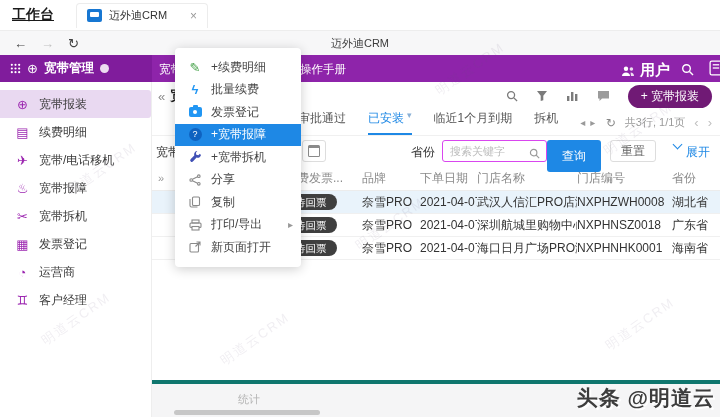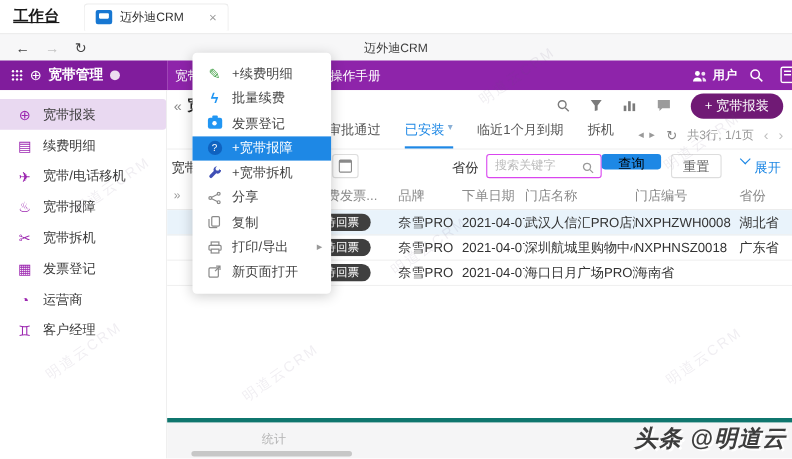--- a/index.html
+++ b/index.html
@@ -22,21 +22,21 @@
   .nv-title{position:absolute;left:0;right:0;text-align:center;font-size:11px;color:#3c3c3c;}
   
   .appbar{position:absolute;left:0;top:55px;width:720px;height:27px;display:flex;}
   .appbar-l{width:152px;background:#801c9c;display:flex;align-items:center;gap:6px;padding-left:10px;box-sizing:border-box;color:#fff;}
   .app-name{font-size:12.5px;font-weight:bold;}
   .glb{font-size:13px;line-height:1;}
   .inf{width:9px;height:9px;border-radius:50%;background:rgba(255,255,255,.85);}
   .appbar-r{flex:1;background:#8e24aa;position:relative;color:#fff;}
   .an1{position:absolute;left:7px;top:7px;font-size:11.5px;white-space:nowrap;}
   .an2{position:absolute;left:148px;top:7px;font-size:11.5px;white-space:nowrap;}
-  .usr{position:absolute;right:50px;top:6px;display:flex;align-items:center;gap:5px;font-size:11px;font-weight:bold;}
+  .usr{position:absolute;right:50px;top:6px;display:flex;align-items:center;gap:5px;font-size:15px;font-weight:bold;}
   .hic{position:absolute;top:7px;}
   .hic.s{right:26px;} .hic.bk{right:-4px;top:5px;}
   
   .sidebar{position:absolute;left:0;top:82px;width:152px;bottom:0;background:#fff;border-right:1px solid #eee;
     box-sizing:border-box;padding-top:8px;}
   .side-item{height:28px;display:flex;align-items:center;gap:9px;padding-left:15px;font-size:12px;color:#3a3a3a;cursor:pointer;}
   .side-item .sic{width:15px;text-align:center;color:#9c27b0;font-size:13px;line-height:1;}
   .side-item.active{background:#e9d9f1;border-radius:0 3px 3px 0;}
   
   .content{position:absolute;left:152px;top:82px;right:0;bottom:0;background:#fff;}
@@ -56,21 +56,21 @@
   .frow{position:relative;height:30px;}
   .f-clip{position:absolute;left:4px;top:8px;font-size:12px;color:#333;white-space:nowrap;}
   .f-cal{position:absolute;left:150px;top:4px;width:22px;height:20px;border:1px solid #ddd;border-radius:3px;
     display:flex;align-items:center;justify-content:center;cursor:pointer;background:#fff;}
   .calg{width:10px;height:8px;border:1.2px solid #8a8a8a;border-top:3px solid #8a8a8a;border-radius:1.5px;}
   .f-prov{position:absolute;left:259px;top:8px;font-size:12px;color:#333;}
   .f-search{position:absolute;left:290px;top:4px;width:76px;height:20px;border:1px solid #d946ef;border-radius:3px;
     font-size:11px;padding:0 20px 0 7px;color:#333;outline:none;font-family:inherit;}
   .f-search::placeholder{color:#bbb;}
   .f-q{position:absolute;left:377px;top:9px;}
-  .btn-query{position:absolute;left:395px;top:4px;width:54px;height:14px;background:#1e88e5;color:#000000;border:none;border-radius:3px;font-size:12px;cursor:pointer;}
+  .btn-query{position:absolute;left:395px;top:4px;width:54px;height:32px;background:#1e88e5;color:#ffffff;border:none;border-radius:3px;font-size:12px;cursor:pointer;}
   .btn-reset{position:absolute;left:458px;top:4px;width:46px;height:22px;background:#fff;color:#666;border:1px solid #ddd;border-radius:3px;font-size:12px;cursor:pointer;}
   .f-exp{position:absolute;left:522px;top:8px;display:flex;align-items:flex-start;gap:5px;color:#1e88e5;font-size:12px;cursor:pointer;}
   .chev{width:6px;height:6px;border-left:1.5px solid #1e88e5;border-bottom:1.5px solid #1e88e5;transform:rotate(-45deg);margin-top:-3px;}
   
   .trow{display:grid;grid-template-columns:28px 105px 77px 58px 57px 100px 95px 48px;align-items:center;
     height:22px;border-bottom:1px solid #f0f0f0;font-size:12px;color:#333;}
   .trow.head{height:24px;color:#8a8a8a;border-bottom:1px solid #ececec;}
   .trow.hl{background:#e9f3fb;}
   .trow .gut{padding-left:6px;color:#999;font-size:11px;}
   .cell{white-space:nowrap;overflow:hidden;text-overflow:clip;padding-right:6px;}
@@ -89,21 +89,21 @@
   .cam{width:13px;height:10px;background:#2196f3;border-radius:2px;position:relative;}
   .cam:before{content:"";position:absolute;top:-2px;left:4px;width:5px;height:3px;background:#2196f3;border-radius:1px;}
   .cam:after{content:"";position:absolute;top:2.5px;left:4.2px;width:4.6px;height:4.6px;background:#fff;border-radius:50%;}
   .qc{width:13px;height:13px;border-radius:50%;background:#0f62c0;color:#fff;font-size:9px;display:flex;align-items:center;justify-content:center;}
   .qc:after{content:"?";}
   .subarr{margin-left:auto;color:#999;font-size:10px;}
   
   .wmk{position:absolute;transform:rotate(-35deg);color:rgba(110,90,130,.10);font-size:13px;letter-spacing:2px;
     white-space:nowrap;pointer-events:none;z-index:45;}
   .credit{position:absolute;right:5px;bottom:5px;z-index:70;font-size:21px;font-weight:bold;color:#3d3d3d;
-    text-shadow:2px 2px 0 rgba(255,255,255,.95);letter-spacing:1px;pointer-events:none;font-style:italic;}
+    text-shadow:2px 2px 0 rgba(255,255,255,.95);letter-spacing:1px;pointer-events:none;}
 </style>
 </head>
 <body>
 
 <div class="screen">
 
   <div class="winbar">
     <div class="ws">工作台</div>
     <div class="wtab">
       <span class="wtab-ic"></span>
@@ -308,20 +308,21 @@
         <span class="cell">NXPHNSZ0018</span>
         <span class="cell">广东省</span>
       </div>
       <div class="trow">
         <span class="gut"></span>
           <span class="cell"></span>
         <span class="cell"><span class="badge">待回票</span></span>
         <span class="cell">奈雪PRO</span>
         <span class="cell">2021-04-07</span>
         <span class="cell">海口日月广场PRO测试</span>
+        <span class="cell">NXPHNHK0001</span>
         <span class="cell">海南省</span>
       </div>
     </div>
 
     <div class="cfoot">
       <span class="stats">统计</span>
       <span class="hscroll"></span>
     </div>
   </div>
 

